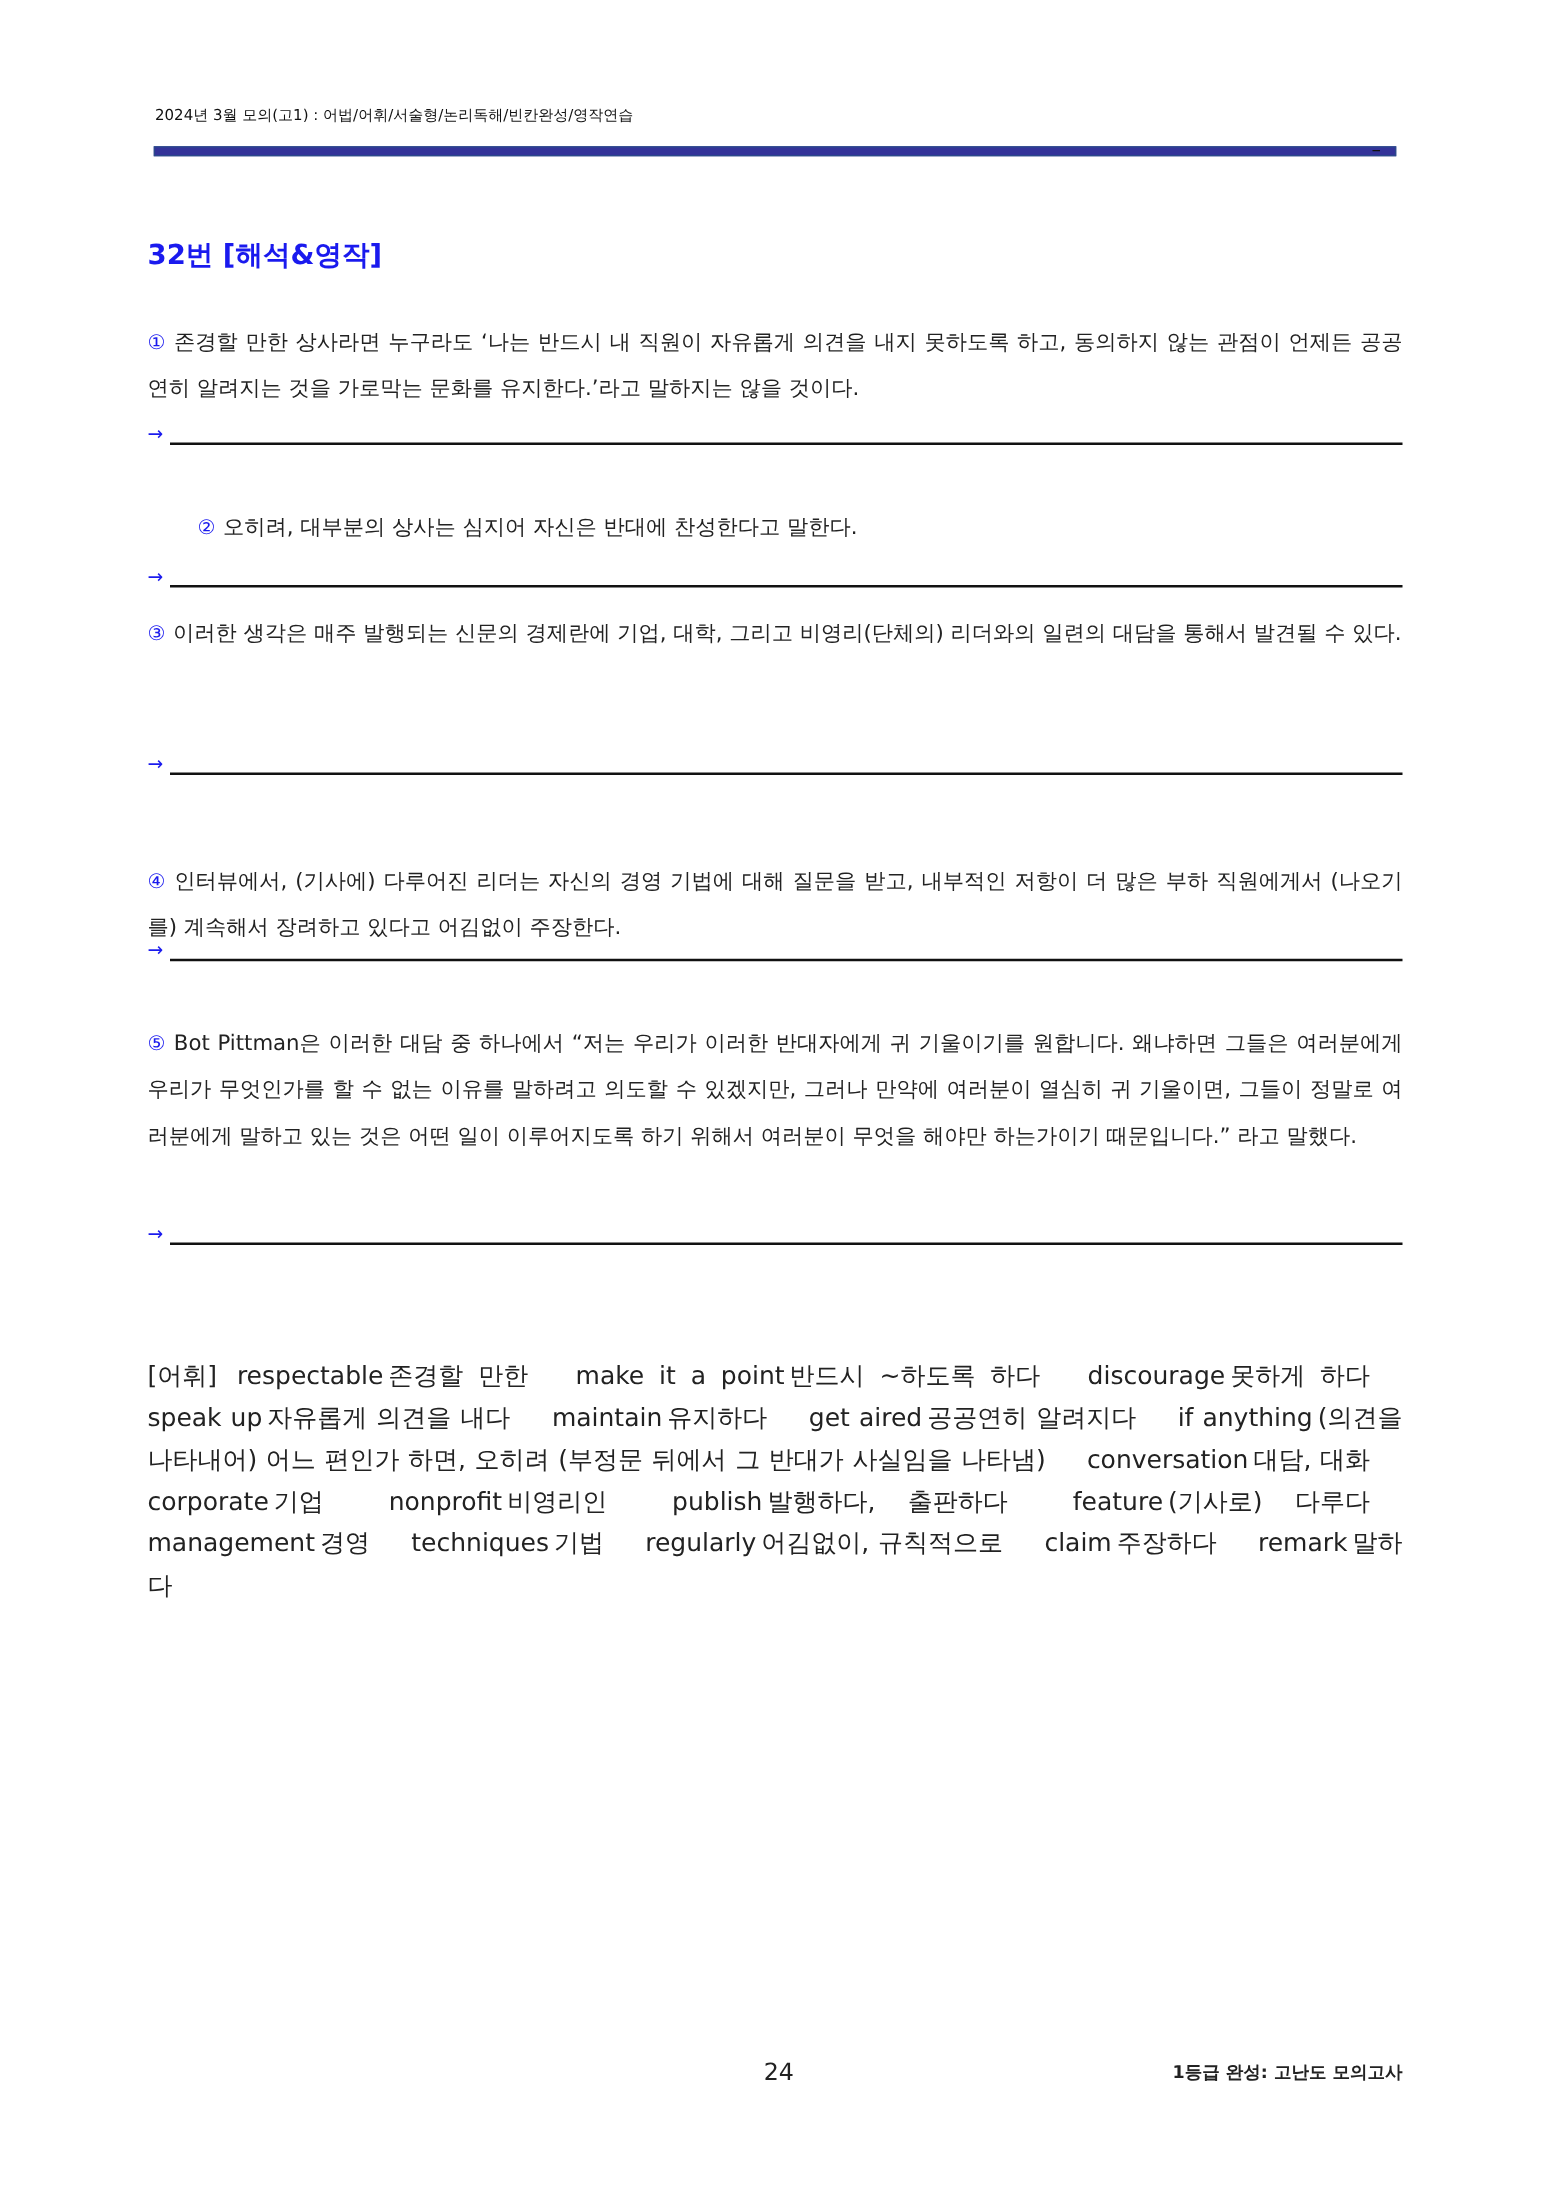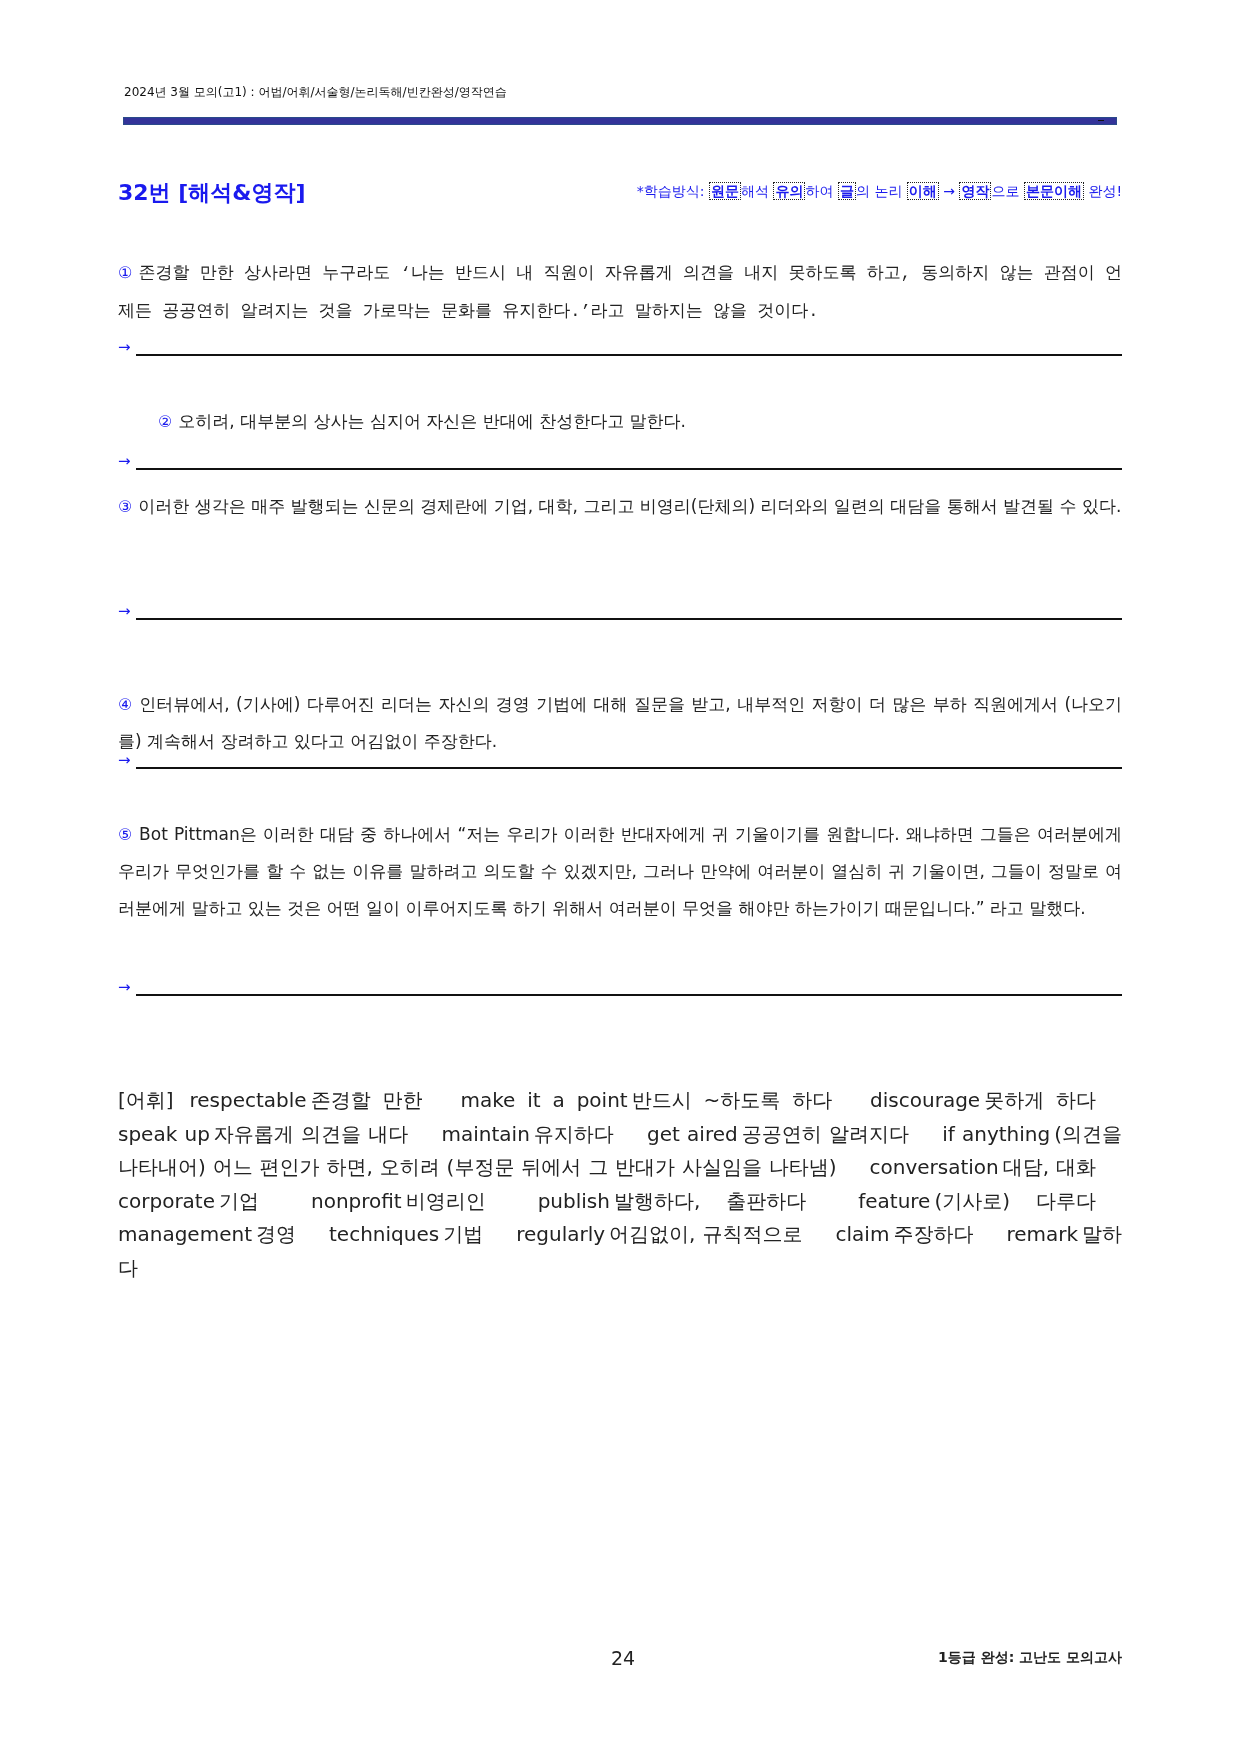--- a/index.html
+++ b/index.html
@@ -14,21 +14,21 @@
     }
     .header-bar {
       position: absolute; left: 123px; top: 117px; width: 994px; height: 8px;
       background: #333399; border: 1px solid #2a4a8a; box-sizing: border-box;
     }
     .header-bar-mark {
       position: absolute; left: 1098px; top: 120px; width: 6px; height: 1px; background: #111;
     }
     .title-row { position: absolute; left: 118px; top: 174px; width: 1004px; height: 34px; }
     .title {
-      position: absolute; left: 0; top: 4px;
+      position: absolute; left: 0; top: 15px;
       font-size: 22px; font-weight: bold; color: #1a1aee;
     }
     .method {
       position: absolute; right: 0; top: 9px;
       font-size: 14px; color: #1a1aee; white-space: nowrap;
     }
     .boxed {
       border: 1px dotted #222; padding: 0 1px; font-weight: bold; color: #1a1aee;
     }
     .item { position: absolute; left: 118px; width: 1004px; font-size: 17px; line-height: 37px; text-align: justify; color: #222; }
@@ -52,26 +52,23 @@
 <body>
 
 <div>
   <div class="header-text">2024년  3월  모의(고1) : 어법/어휘/서술형/논리독해/빈칸완성/영작연습</div>
   <div class="header-bar"></div>
   <div class="header-bar-mark"></div>
 </div>
 
 <div class="title-row">
   <div class="title">32번  [해석&amp;영작]</div>
-  <div class="method">
-    <span>*학습방식: </span><span class="boxed">원문</span><span>해석 </span><span class="boxed">유의</span><span>하여 </span><span class="boxed">글</span><span>의 논리 </span><span class="boxed">이해</span><span> → </span><span class="boxed">영작</span><span>으로 </span><span class="boxed">본문이해</span><span> 완성!</span>
-  </div>
 </div>
 
-<div class="item" style="top:255px;font-family:Liberation Mono, monospace;">
+<div class="item" style="top:255px;">
   <span class="circ">①</span><span>존경할 만한 상사라면 누구라도 ‘나는 반드시 내 직원이 자유롭게 의견을 내지 못하도록 하고, 동의하지 않는 관점이 언제든 공공연히 알려지는 것을 가로막는 문화를 유지한다.’라고 말하지는 않을 것이다.</span>
 </div>
 <div class="answer-row" style="top:338px;">
   <span class="arrow">→</span>
   <div class="answer-line"></div>
 </div>
 
 <div class="item" style="top:403px;margin-left:40px;">
   <span class="circ">②</span><span>오히려, 대부분의 상사는 심지어 자신은 반대에 찬성한다고 말한다.</span>
 </div>

